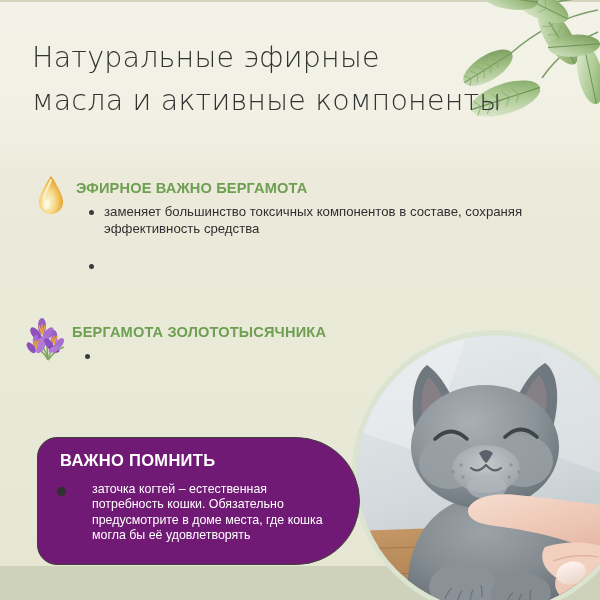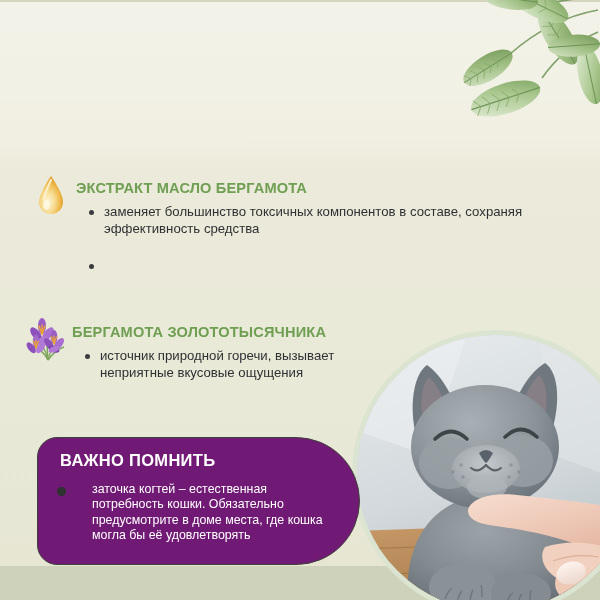--- a/index.html
+++ b/index.html
@@ -276,38 +276,42 @@
           <path d="M-58 0 L2 0" stroke="#6d9356" stroke-width="1" fill="none"></path>
         </g>
         <g transform="translate(238,52) rotate(-4)">
           <ellipse cx="-24" cy="0" rx="26" ry="11" fill="url(#lg1)"></ellipse>
           <path d="M-50 0 L2 0" stroke="#6d9356" stroke-width="1" fill="none"></path>
         </g>
       </g>
     </svg>
   </div>
 
+  <div class="title">
+    <span class="line">Натуральные эфирные</span>
+    <span class="line">масла и активные компоненты</span>
+  </div>
 
   <div class="section" id="section-bergamot">
     <div class="sec-icon">
       <svg viewBox="0 0 46 48" width="46" height="48" aria-hidden="true">
         <defs>
           <radialGradient id="dropg" cx="38%" cy="68%" r="62%">
             <stop offset="0%" stop-color="#fdf6d8"></stop>
             <stop offset="45%" stop-color="#f7dc93"></stop>
             <stop offset="80%" stop-color="#efb84a"></stop>
             <stop offset="100%" stop-color="#e2a02c"></stop>
           </radialGradient>
         </defs>
         <path d="M23 4 C23 4 11 21 11 30 a12 12 0 0 0 24 0 C35 21 23 4 23 4 Z" fill="url(#dropg)"></path>
         <path d="M23 8 C20 15 16 22 16 28" stroke="#fdf3cf" stroke-width="2.2" fill="none" stroke-linecap="round" opacity="0.9"></path>
         <ellipse cx="18.5" cy="33" rx="3.4" ry="5" fill="#fffbe8" opacity="0.75"></ellipse>
       </svg>
     </div>
-    <div class="sec-head">ЭКСТРАКТ МАСЛО БЕРГАМОТА</div>
+    <div class="sec-head">ЭФИРНОЕ ВАЖНО БЕРГАМОТА</div>
     <div class="bullets">
       <div class="bullet">
         <span class="dot"></span>
         <span>заменяет большинство токсичных компонентов в составе, сохраняя эффективность средства</span>
       </div>
       <div class="bullet">
         <span class="dot"></span>
       </div>
     </div>
   </div>
@@ -357,21 +361,20 @@
                 <path d="M0 2 L3 -6"></path>
             </g>
           </g>
         </g>
       </svg>
     </div>
     <div class="sec-head">БЕРГАМОТА ЗОЛОТОТЫСЯЧНИКА</div>
     <div class="bullets">
       <div class="bullet">
         <span class="dot"></span>
-        <span>источник природной горечи, вызывает неприятные вкусовые ощущения</span>
       </div>
     </div>
   </div>
 
   <div class="photo-wrap">
     <div class="photo-inner">
       <svg class="photo-svg" viewBox="0 0 276 276" preserveAspectRatio="xMidYMid slice" aria-hidden="true">
         <defs>
           <linearGradient id="bgwall" x1="0" y1="0" x2="0.3" y2="1">
             <stop offset="0%" stop-color="#e8ecee"></stop>

